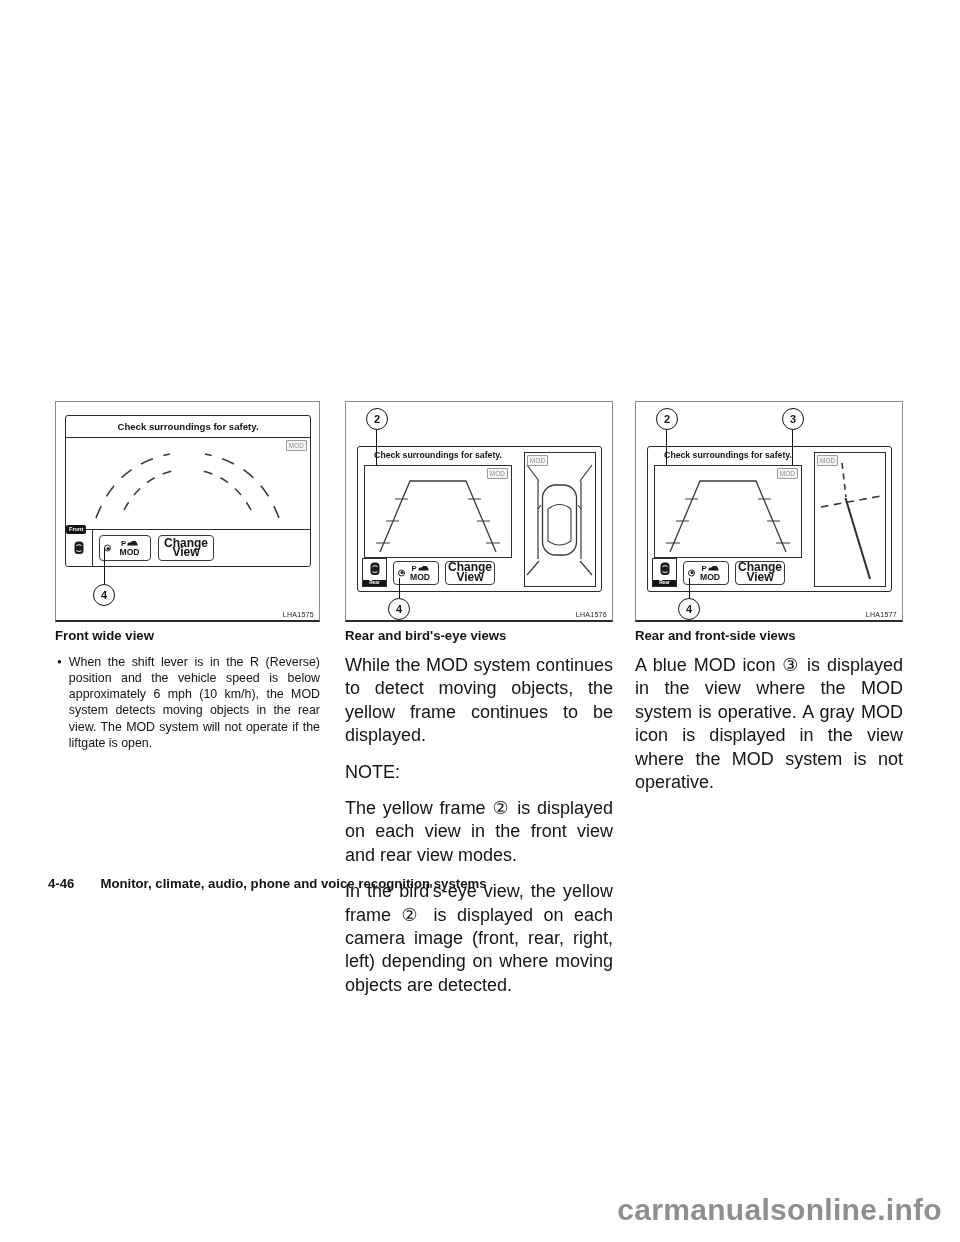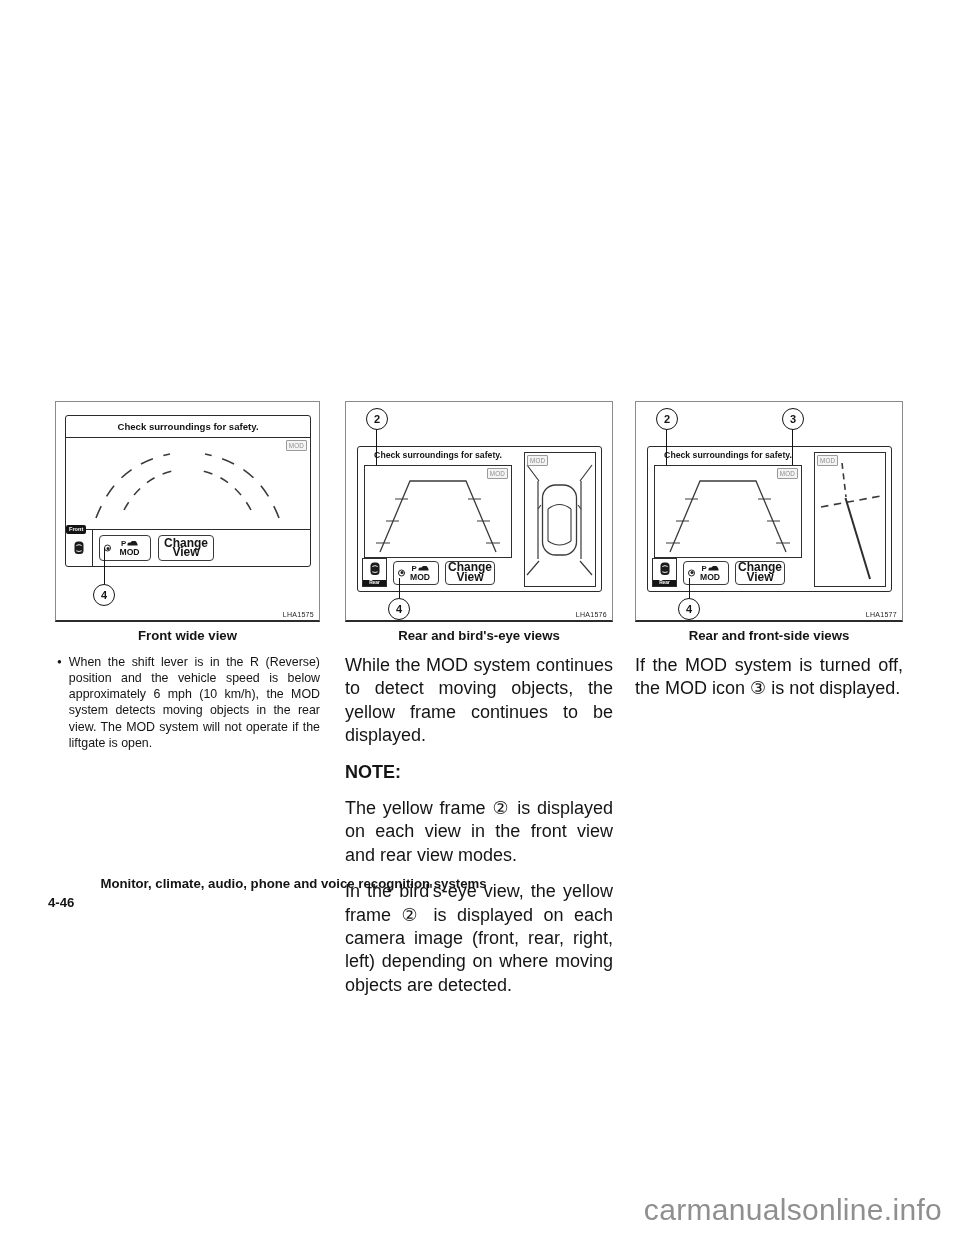--- a/index.html
+++ b/index.html
@@ -4,25 +4,25 @@
 <style>
   html,body{margin:0;padding:0;background:#ffffff;}
   body{width:960px;height:1242px;position:relative;font-family:"Liberation Sans","DejaVu Sans",sans-serif;color:#141414;overflow:hidden;}
 
   .col{position:absolute;top:401px;}
   #col1{left:55px;width:265px;}
   #col2{left:345px;width:268px;}
   #col3{left:635px;width:268px;}
 
   .fig{position:relative;height:221px;background:#fff;border:1px solid #8a8a8a;border-bottom:2.5px solid #2b2b2b;box-sizing:border-box;}
-  .caption{text-align:center;font-weight:bold;font-size:13.2px;margin:6px 0 11px;}
+  .caption{text-align:left;font-weight:bold;font-size:13.2px;margin:6px 0 11px;}
   .body-text p{font-size:18px;line-height:1.3;text-align:justify;margin:0 0 13px;}
   .bullet-row{display:flex;font-size:12.4px;line-height:1.3;margin:0 0 13px;text-align:justify;}
   .bullet-marker{font-size:8px;line-height:16px;margin:0 7px 0 2px;flex:none;}
-  .note-label{font-weight:bold;font-size:12.4px;margin:0 0 13px;}
+  .note-label{font-weight:normal;font-size:12.4px;margin:0 0 13px;}
   .bold{font-weight:bold;}
 
   .screen{position:absolute;border:1.5px solid #2b2b2b;border-radius:3px;background:#fff;box-sizing:border-box;}
   .modbadge{position:absolute;font-size:6.3px;color:#8d8d8d;border:1px solid #9a9a9a;background:#f4f4f4;padding:0 2px;line-height:9px;border-radius:1px;letter-spacing:.2px;}
   .blackbadge{position:absolute;background:#141414;color:#fff;font-size:5.6px;line-height:7px;padding:1px 3px;border-radius:2px;font-weight:bold;}
   .btn{border:1.4px solid #3a3a3a;border-radius:4px;box-sizing:border-box;display:flex;flex-direction:column;align-items:center;justify-content:center;position:relative;background:#fff;}
   .bl1{font-size:7.8px;font-weight:bold;line-height:9px;display:flex;align-items:center;gap:1px;}
   .bl2{font-size:8.6px;font-weight:bold;line-height:9px;}
   .dot{position:absolute;left:4px;top:50%;transform:translateY(-50%);width:7px;height:7px;border:1.1px solid #222;border-radius:50%;box-sizing:border-box;}
   .dot::after{content:"";position:absolute;left:50%;top:50%;transform:translate(-50%,-50%);width:3px;height:3px;background:#222;border-radius:50%;}
@@ -52,22 +52,22 @@
   .rearbox{width:25px;height:29px;border:1.2px solid #2e2e2e;position:relative;box-sizing:border-box;flex:none;background:#fff;}
   .rearbox svg{position:absolute;left:50%;top:2px;transform:translateX(-50%);}
   .rbadge{position:absolute;left:0;right:0;bottom:0;background:#141414;color:#fff;font-size:4.8px;line-height:6px;text-align:center;font-weight:bold;padding:0;}
   .modbtn2{width:46px;height:24px;padding-left:8px;}
   .cvbtn2{width:50px;height:24px;}
   .panel{position:absolute;left:166px;top:5px;width:72px;height:135px;border:1.2px solid #2e2e2e;box-sizing:border-box;}
   .panel .modbadge{left:2px;top:2px;}
   .panel svg{position:absolute;left:0;top:0;}
 
   .footer{position:absolute;left:48px;top:876px;display:flex;font-weight:bold;font-size:13.2px;}
-  .footer .pgnum{margin-right:26px;margin-top:19px;}
-  .watermark{position:absolute;right:18px;top:1193px;font-size:30px;font-weight:400;color:#8f8f8f;letter-spacing:.3px;}
+  .footer .pgnum{margin-right:26px;}
+  .watermark{position:absolute;right:18px;top:1193px;font-size:30px;font-weight:700;color:#8f8f8f;letter-spacing:.3px;}
 </style>
 </head>
 <body>
 
 <div class="col" id="col1">
   <div class="fig">
     <div class="screen s1">
       <div class="hdr1">Check surroundings for safety.</div>
       <div class="sbody1">
         <span class="modbadge" style="right:3px;top:2px;">MOD</span>
@@ -228,21 +228,21 @@
         </svg>
         <span class="modbadge">MOD</span>
       </div>
     </div>
     <div class="leader" style="left:53px;top:176px;height:20px;"></div>
     <div class="callout" style="left:42px;top:196px;">4</div>
     <div class="figcode">LHA1577</div>
   </div>
   <div class="caption">Rear and front-side views</div>
   <div class="body-text">
-    <p>If the MOD system is turned off, the MOD icon ③ is not displayed.</p>
+    <p>A blue MOD icon ③ is displayed in the view where the MOD system is operative. A gray MOD icon is displayed in the view where the MOD system is not operative.</p>
   </div>
 </div>
 
 <div class="footer">
   <span class="pgnum">4-46</span>
   <span>Monitor, climate, audio, phone and voice recognition systems</span>
 </div>
 
 <div class="watermark">carmanualsonline.info</div>
 

